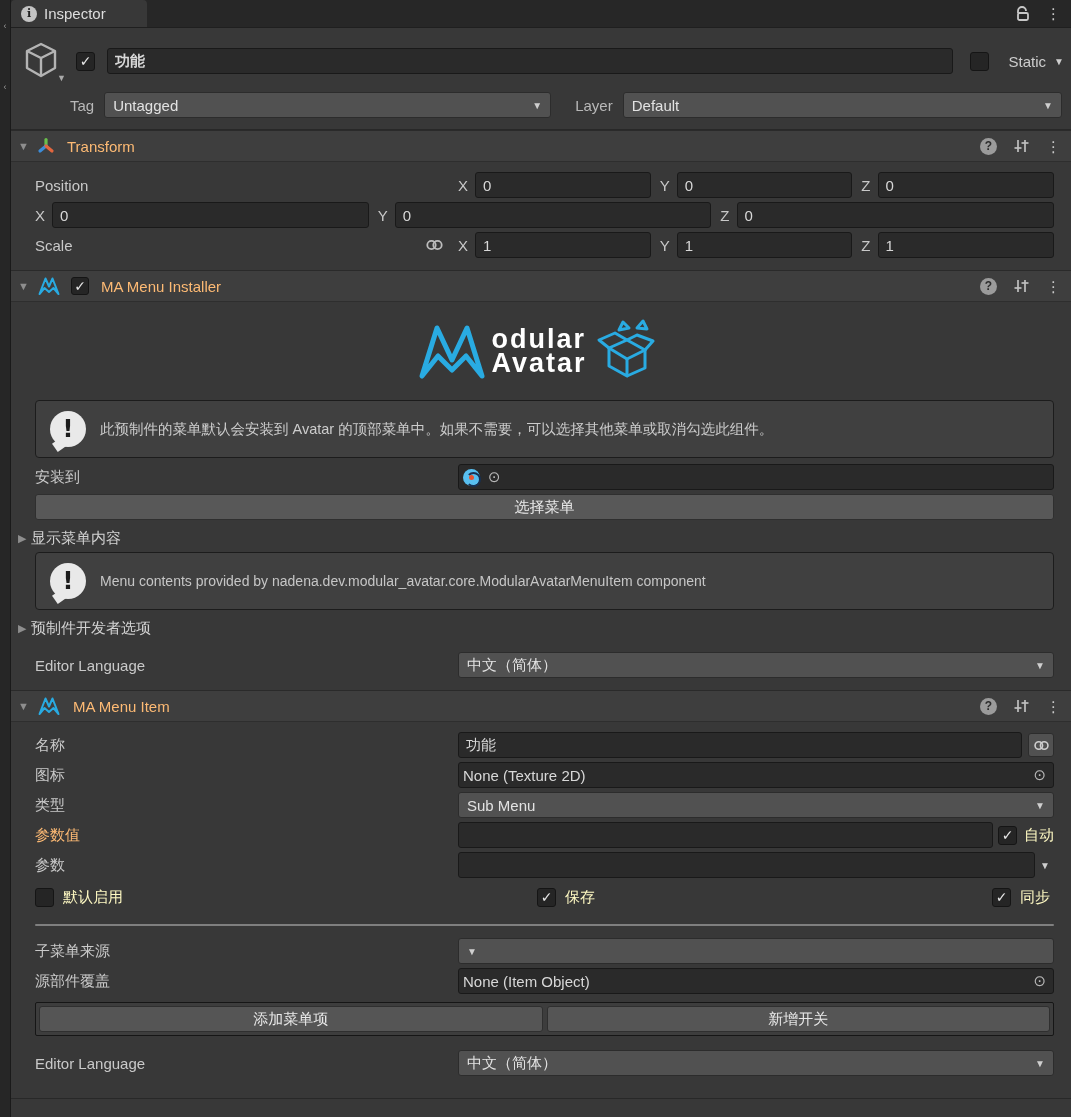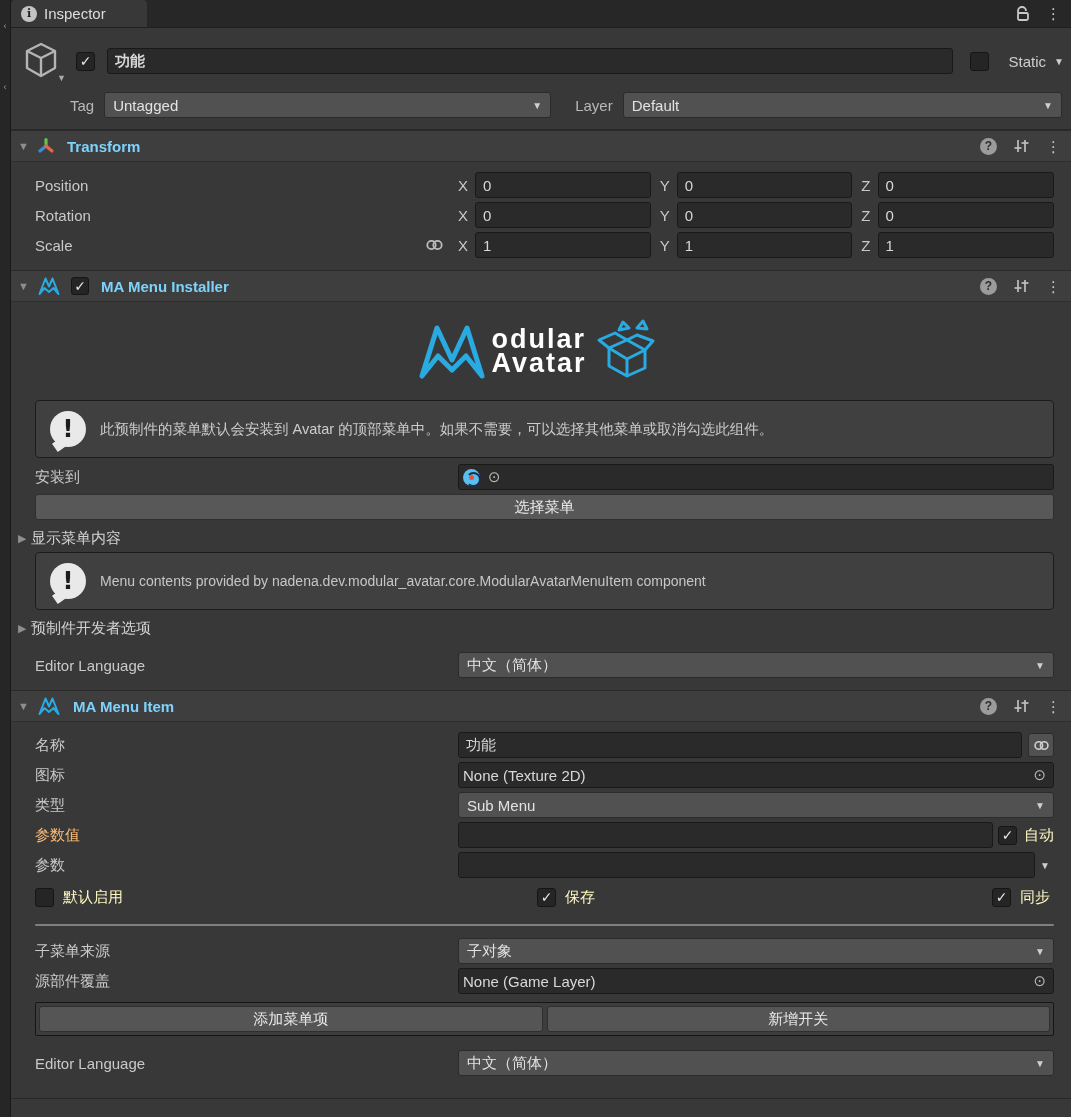--- a/index.html
+++ b/index.html
@@ -91,21 +91,21 @@
   .go-row2 .mini-label { color:#b8b8b8; margin-right:10px; }
   .tag-popup { width:447px; flex:none; }
   .layer-label { margin-left:24px; }
   .layer-popup { flex:1; margin-right:4px; }
 
   
   .comp-header {
     height:32px; background:#3e3e3e; border-top:1px solid #2a2a2a; border-bottom:1px solid #2e2e2e;
     display:flex; align-items:center; padding:0 10px 0 7px; gap:6px; flex:none;
   }
-  .comp-header .title { font-weight:bold; color:#7dd3fc; margin-left:6px; }
+  .comp-header .title { font-weight:normal; color:#fdba74; margin-left:6px; }
   .comp-header .hdr-right { margin-left:auto; display:flex; align-items:center; gap:16px; }
   .help-circle {
     width:17px; height:17px; border-radius:50%; background:#9b9b9b; color:#2c2c2c;
     display:inline-flex; align-items:center; justify-content:center; font-size:12px; font-weight:bold;
   }
   .comp-header .checkbox { width:18px; height:18px; margin-left:4px; }
 
   
   .comp-body { padding:6px 12px 8px 0; }
   .row { display:flex; align-items:center; min-height:26px; margin:4px 5px 4px 24px; }
@@ -277,21 +277,20 @@
               <span class="axname">Y</span>
               <input class="tfield" value="0" style="">
             </span>
           <span class="axis">
               <span class="axname">Z</span>
               <input class="tfield" value="0" style="">
             </span>
         </div>
       </div>
       <div class="row">
-        <span class="label">Rotation</span>
         <div class="vec">
           <span class="axis">
               <span class="axname">X</span>
               <input class="tfield" value="0" style="">
             </span>
           <span class="axis">
               <span class="axname">Y</span>
               <input class="tfield" value="0" style="">
             </span>
           <span class="axis">
@@ -507,29 +506,28 @@
             </span>
           <span class="cb-label">同步</span>
         </span>
       </div>
 
       <div class="hsep"></div>
 
       <div class="row">
         <span class="label">子菜单来源</span>
         <div class="popup" style="flex:1">
-          <span class="ptext">子对象</span>
           <span class="caret">▼</span>
         </div>
       </div>
 
       <div class="row">
         <span class="label">源部件覆盖</span>
         <div class="objfield" style="flex:1">
-          <span class="objtext">None (Game Layer)</span>
+          <span class="objtext">None (Item Object)</span>
           <span class="picker">⊙</span>
         </div>
       </div>
 
       <div class="btn-pair">
         <div class="ubtn">添加菜单项</div>
         <div class="ubtn">新增开关</div>
       </div>
 
       <div class="row" style="margin-top:14px">

